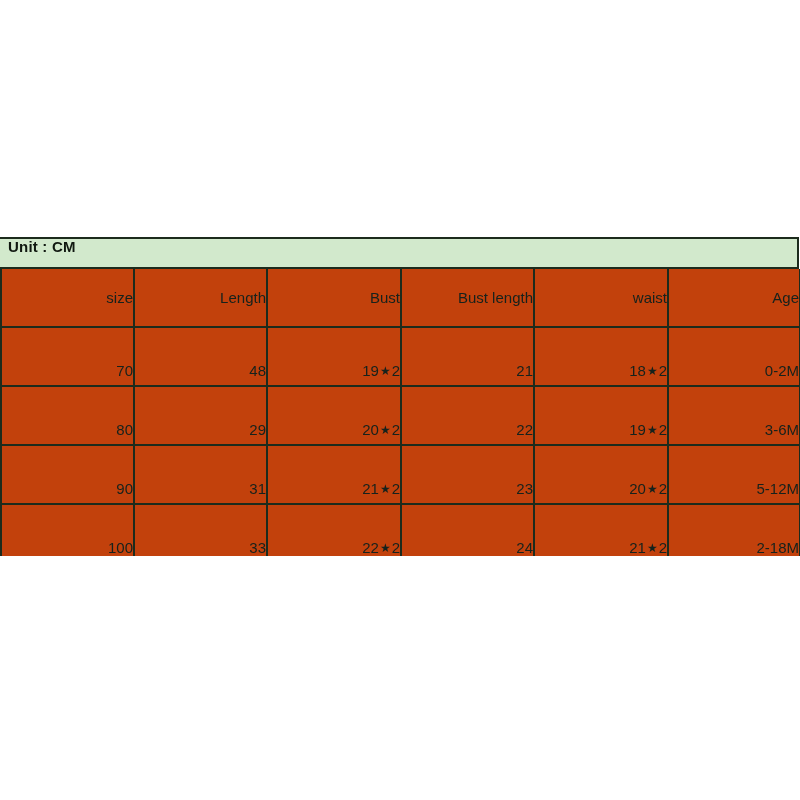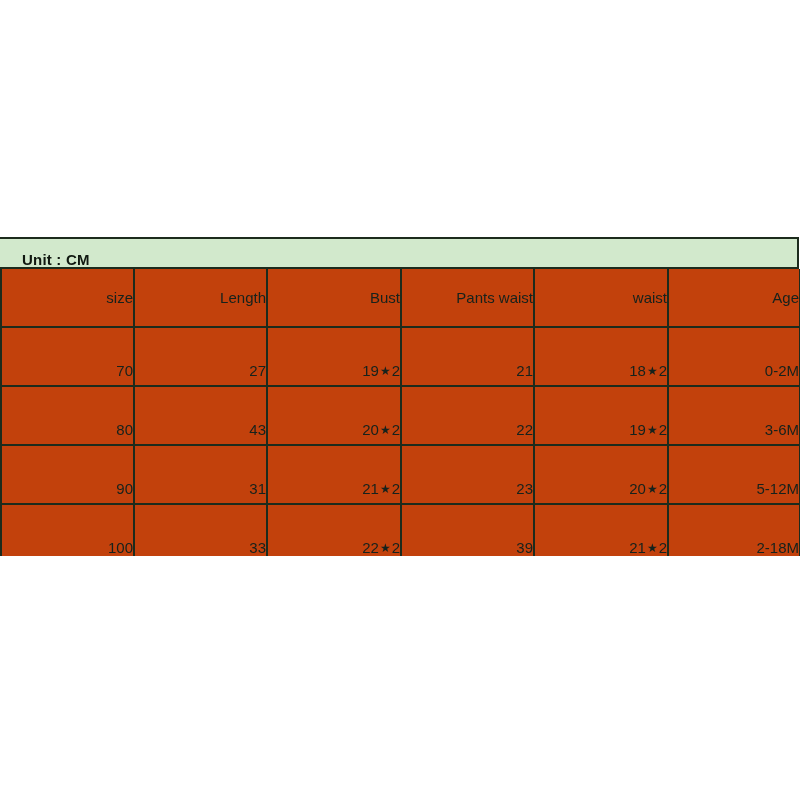--- a/index.html
+++ b/index.html
@@ -39,22 +39,22 @@
   
   .unit-bar {
     box-sizing: border-box;
     width: 799px;
     height: 32px;
     background: #d2e9cc;
     border-top: 2px solid #1c2b1c;
     border-right: 2px solid #1c2b1c;
     border-bottom: 2px solid #1c2b1c;
     display: flex;
-    align-items: flex-end;
-    padding-left: 22px;
+    align-items: flex-start;
+    padding-left: 8px;
   }
   .unit-bar .unit-text {
     font-size: 15px;
     font-weight: bold;
     color: #101810;
     letter-spacing: 0.2px;
     line-height: 1;
   }
 
   
@@ -128,59 +128,59 @@
             <col class="c2">
             <col class="c3">
             <col class="c4">
             <col class="c5">
         </colgroup>
         <thead>
           <tr>
             <th>size</th>
             <th>Length</th>
             <th>Bust</th>
-            <th>Pants waist</th>
+            <th>Bust length</th>
             <th>waist</th>
             <th>Age</th>
           </tr>
         </thead>
         <tbody>
 
           <tr>
             <td><span class="cell-val">70</span></td>
-            <td><span class="cell-val">27</span></td>
+            <td><span class="cell-val">48</span></td>
             <td><span class="cell-val">19</span><span class="star">★</span><span class="cell-val">2</span></td>
             <td><span class="cell-val">21</span></td>
             <td><span class="cell-val">18</span><span class="star">★</span><span class="cell-val">2</span></td>
             <td><span class="cell-val">0-2M</span></td>
           </tr>
 
           <tr>
             <td><span class="cell-val">80</span></td>
-            <td><span class="cell-val">43</span></td>
+            <td><span class="cell-val">29</span></td>
             <td><span class="cell-val">20</span><span class="star">★</span><span class="cell-val">2</span></td>
             <td><span class="cell-val">22</span></td>
             <td><span class="cell-val">19</span><span class="star">★</span><span class="cell-val">2</span></td>
             <td><span class="cell-val">3-6M</span></td>
           </tr>
 
           <tr>
             <td><span class="cell-val">90</span></td>
             <td><span class="cell-val">31</span></td>
             <td><span class="cell-val">21</span><span class="star">★</span><span class="cell-val">2</span></td>
             <td><span class="cell-val">23</span></td>
             <td><span class="cell-val">20</span><span class="star">★</span><span class="cell-val">2</span></td>
             <td><span class="cell-val">5-12M</span></td>
           </tr>
 
           <tr>
             <td><span class="cell-val">100</span></td>
             <td><span class="cell-val">33</span></td>
             <td><span class="cell-val">22</span><span class="star">★</span><span class="cell-val">2</span></td>
-            <td><span class="cell-val">39</span></td>
+            <td><span class="cell-val">24</span></td>
             <td><span class="cell-val">21</span><span class="star">★</span><span class="cell-val">2</span></td>
             <td><span class="cell-val">2-18M</span></td>
           </tr>
 
         </tbody>
       </table>
 
     </div>
   </div>
 

